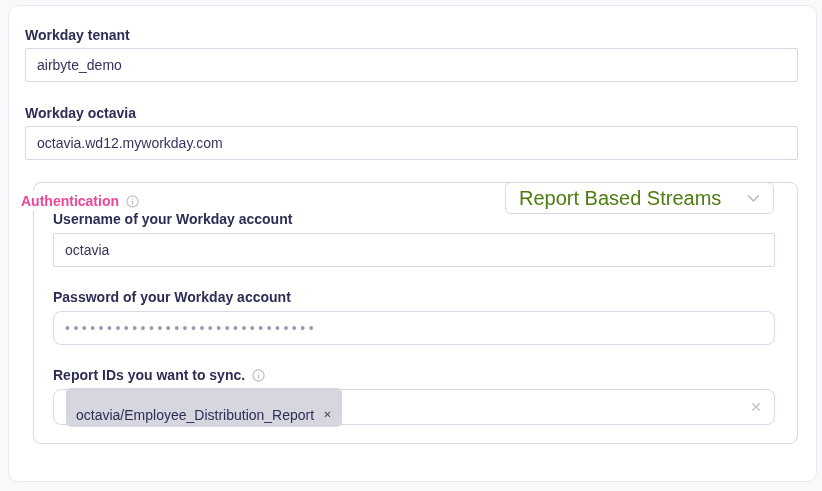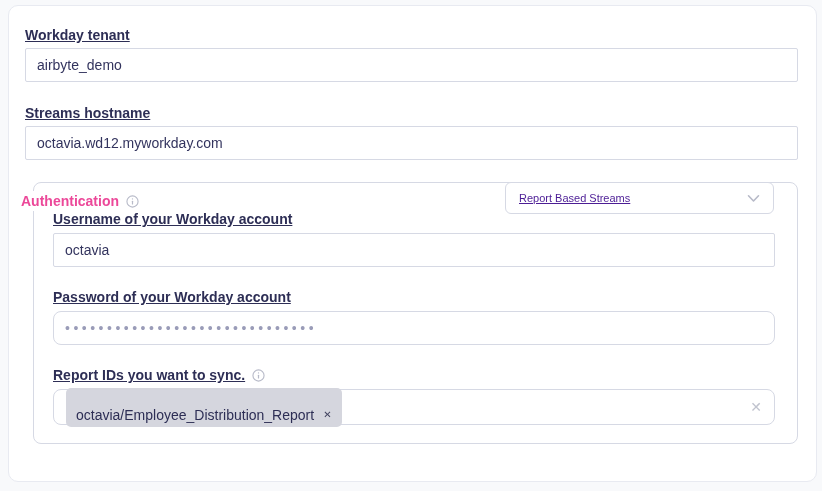--- a/index.html
+++ b/index.html
@@ -20,21 +20,20 @@
     border-radius: 10px;
     padding: 22px 18px 0 16px;
   }
   .field-label {
     display: block;
     font-size: 14px;
     line-height: 14px;
     font-weight: 600;
     color: #2d2e55;
     margin-bottom: 6px;
-    text-decoration: underline;
   }
   .text-input {
     display: block;
     width: 100%;
     height: 34px;
     border: 1px solid #d6d9e4;
     border-radius: 2px;
     background: #ffffff;
     padding: 0 11px;
     font-family: "Liberation Sans", "DejaVu Sans", sans-serif;
@@ -77,21 +76,21 @@
     background: #ffffff;
     border: 1px solid #d6d9e4;
     border-radius: 6px;
     display: flex;
     align-items: center;
     justify-content: space-between;
     padding: 0 13px;
     cursor: pointer;
     z-index: 2;
   }
-  .auth-dropdown .selected-text { font-size: 11px; color: #4c1d95; text-decoration: underline; }
+  .auth-dropdown .selected-text { font-size: 20px; color: #4d7c0f; }
   .inner-group + .inner-group { margin-top: 23px; }
   .inner-group .field-label { margin-bottom: 7px; }
 
   .password-row { display: flex; align-items: stretch; }
   .password-display {
     flex: 1;
     height: 34px;
     border: 1px solid #d6d9e4;
     border-radius: 8px;
     padding: 0 11px;
@@ -152,21 +151,21 @@
 <body>
 
 <div class="outer-card">
 
   <div class="form-group">
     <label class="field-label">Workday tenant</label>
     <input class="text-input" type="text" value="airbyte_demo" style="">
   </div>
 
   <div class="form-group">
-    <label class="field-label">Streams hostname</label>
+    <label class="field-label">Workday octavia</label>
     <input class="text-input" type="text" value="octavia.wd12.myworkday.com" style="">
   </div>
 
   <div class="auth-wrap">
 
     <div class="auth-legend">
       <span class="legend-text">Authentication</span>
       <span class="info-icon">
         <svg width="13" height="13" viewBox="0 0 14 14">
           <circle cx="7" cy="7" r="6" stroke="#b7bac8" stroke-width="1.2" fill="none"></circle>

